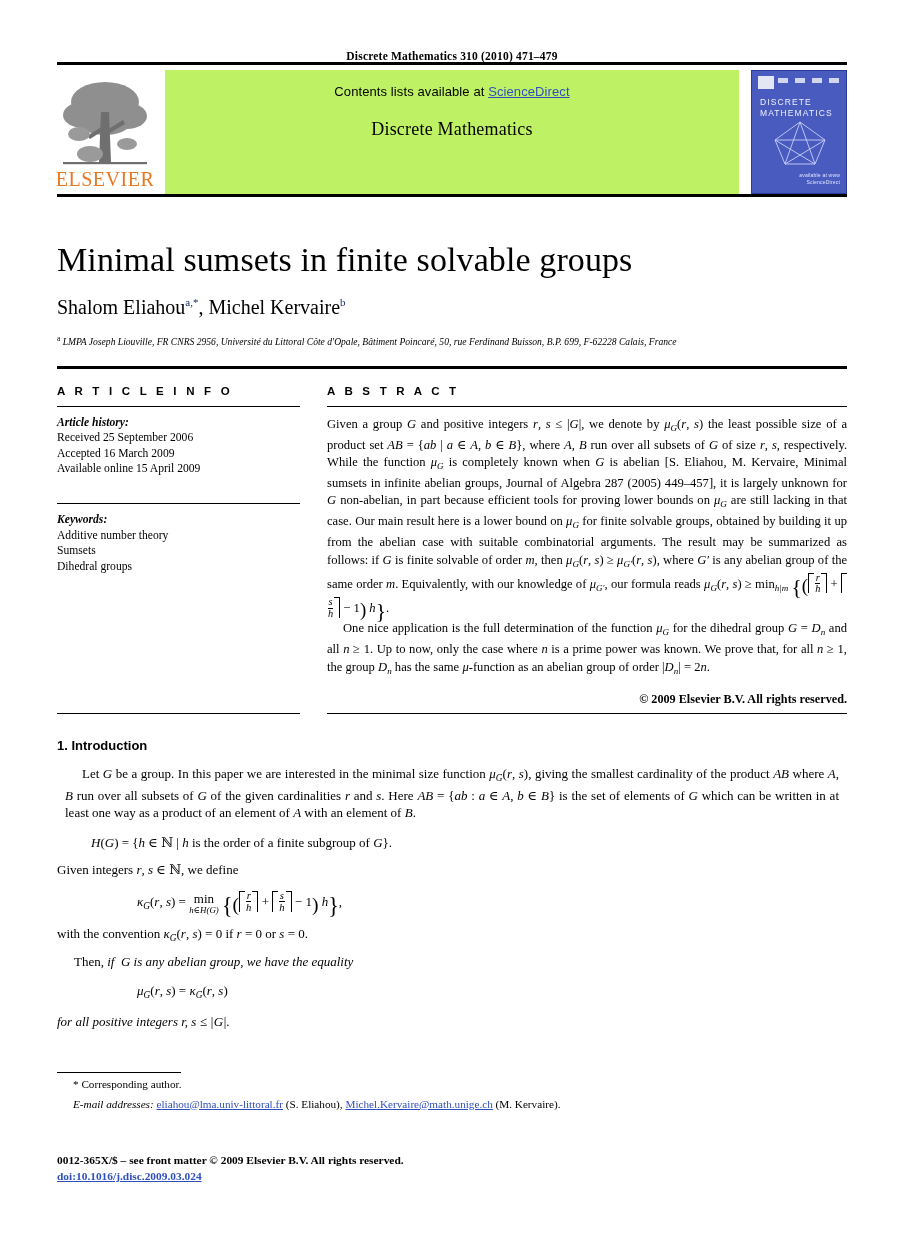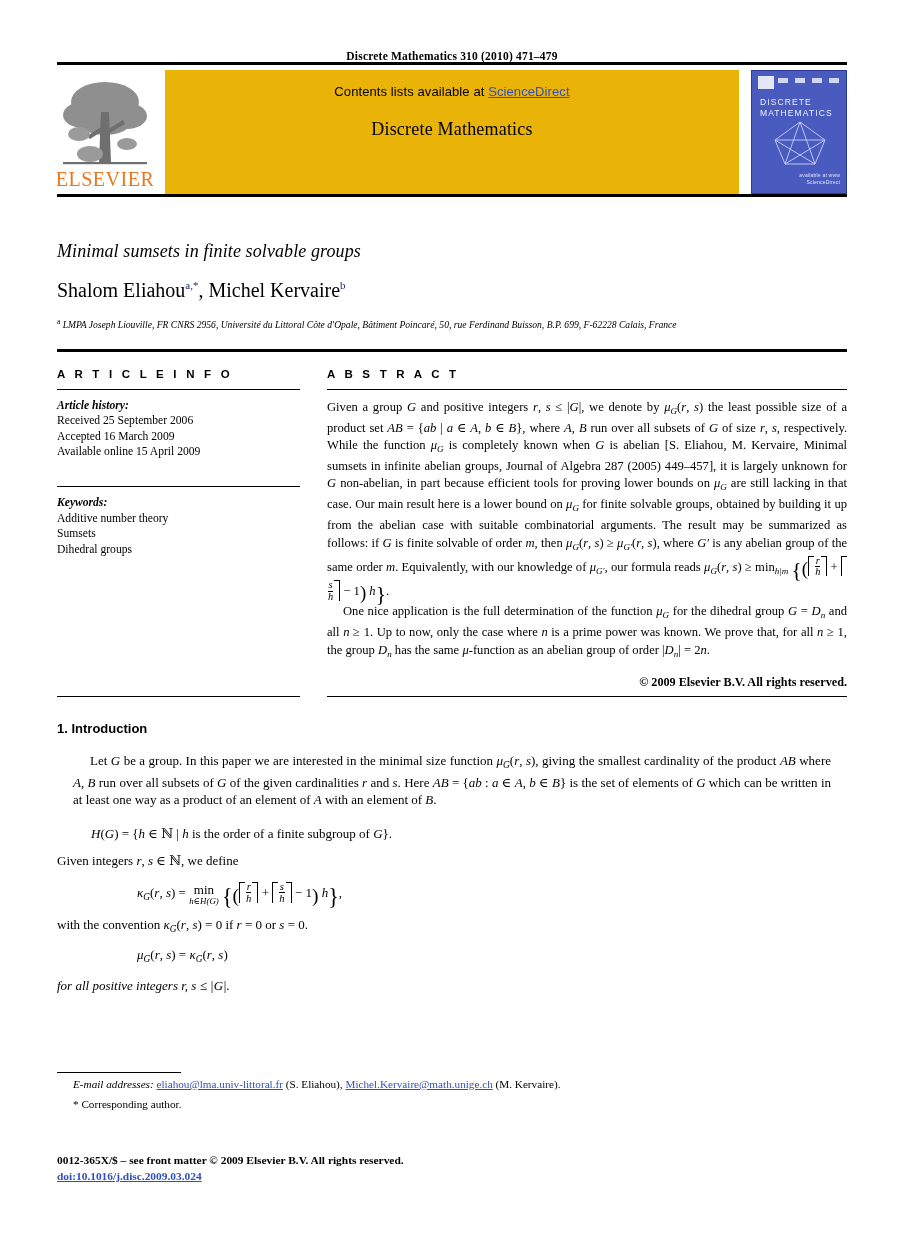--- a/index.html
+++ b/index.html
@@ -55,21 +55,21 @@
     left: 0; top: 0;
     width: 96px;
     height: 124px;
   }
   .banner-mid {
     position: absolute;
     left: 108px;
     top: 0;
     width: 574px;
     height: 124px;
-    background: #eab308;
+    background: #bef264;
     text-align: center;
   }
   .banner-contents {
     font-family: "Liberation Sans", "DejaVu Sans", sans-serif;
     font-size: 13px;
     padding-top: 14px;
     letter-spacing: .1px;
   }
   .banner-journal {
     font-family: "Liberation Serif", "DejaVu Serif", serif;
@@ -135,24 +135,23 @@
     color: #dfe4ff;
     font-family: "Liberation Sans", "DejaVu Sans", sans-serif;
     font-size: 5px;
     letter-spacing: .2px;
     text-align: right;
     line-height: 7px;
   }
 
   
   .title {
-    font-size: 18px;
+    font-size: 34px;
     margin-top: 44px;
     letter-spacing: .1px;
-    font-style: italic;
   }
   .authors {
     font-size: 20px;
     margin-top: 17px;
   }
   .authors sup { font-size: 11px; color: #1b2b6b; }
   .star { color: #1b2b6b; }
   .affil {
     font-size: 9.6px;
     font-style: italic;
@@ -217,21 +216,21 @@
     font-size: 13px;
     font-weight: bold;
     margin-top: 24px;
   }
   .body-text {
     font-size: 13px;
     line-height: 17.6px;
     text-align: justify;
     margin-top: 12px;
   }
-  .body-text p { margin: 16px; }
+  .body-text p { margin: 8px; }
   .body-text p.ind { text-indent: 17px; }
   .display-eq {
     font-size: 13px;
     margin: 12px 0 0 34px;
     line-height: 17px;
   }
   .display-eq.center-block { margin-left: 80px; }
   .lead-line { font-size: 13px; margin-top: 11px; }
   .ital { font-style: italic; }
 
@@ -437,43 +436,46 @@
       <span class="underset"><span class="top">min</span><span class="bot mvar">h∈H(G)</span></span>
       <span class="bigbrace">{</span><span class="bigpar">(</span><span class="ceil-l"></span><span class="frac"><span class="num mvar">r</span><span class="den mvar">h</span></span><span class="ceil-r"></span>
       + <span class="ceil-l"></span><span class="frac"><span class="num mvar">s</span><span class="den mvar">h</span></span><span class="ceil-r"></span>
       − 1<span class="bigpar">)</span> <span class="mvar">h</span><span class="bigbrace">}</span>,
     </div>
 
     <div class="lead-line">
       with the convention <span class="mvar">κ</span><span class="sub mvar">G</span>(<span class="mvar">r</span>, <span class="mvar">s</span>) = 0 if <span class="mvar">r</span> = 0 or <span class="mvar">s</span> = 0.
     </div>
 
+    <div class="lead-line" style="text-indent:17px">
+      Then, <span class="ital">if &nbsp;G is any abelian group, we have the equality</span>
+    </div>
 
     <div class="display-eq center-block">
       <span class="mvar">μ</span><span class="sub mvar">G</span>(<span class="mvar">r</span>, <span class="mvar">s</span>) = <span class="mvar">κ</span><span class="sub mvar">G</span>(<span class="mvar">r</span>, <span class="mvar">s</span>)
     </div>
 
     <div class="lead-line ital">
       for all positive integers <span class="mvar">r</span>, <span class="mvar">s</span> ≤ |<span class="mvar">G</span>|.
     </div>
 
   </div>
 
   <div class="footnotes">
     <div class="fn-rule"></div>
+    <div class="fn-line fn-indent">
+      <span>*</span>
+      <span>Corresponding author.</span>
+    </div>
     <div class="fn-line fn-indent">
       <span class="ital">E-mail addresses:</span>
       <a class="lnk" href="#">eliahou@lma.univ-littoral.fr</a>
       <span>(S. Eliahou),</span>
       <a class="lnk" href="#">Michel.Kervaire@math.unige.ch</a>
       <span>(M. Kervaire).</span>
     </div>
-    <div class="fn-line fn-indent">
-      <span>*</span>
-      <span>Corresponding author.</span>
-    </div>
   </div>
 
   <div class="imprint">
     <div>0012-365X/$ – see front matter © 2009 Elsevier B.V. All rights reserved.</div>
     <a class="doi" href="#">doi:10.1016/j.disc.2009.03.024</a>
   </div>
 </div>
 
 </body></html>

